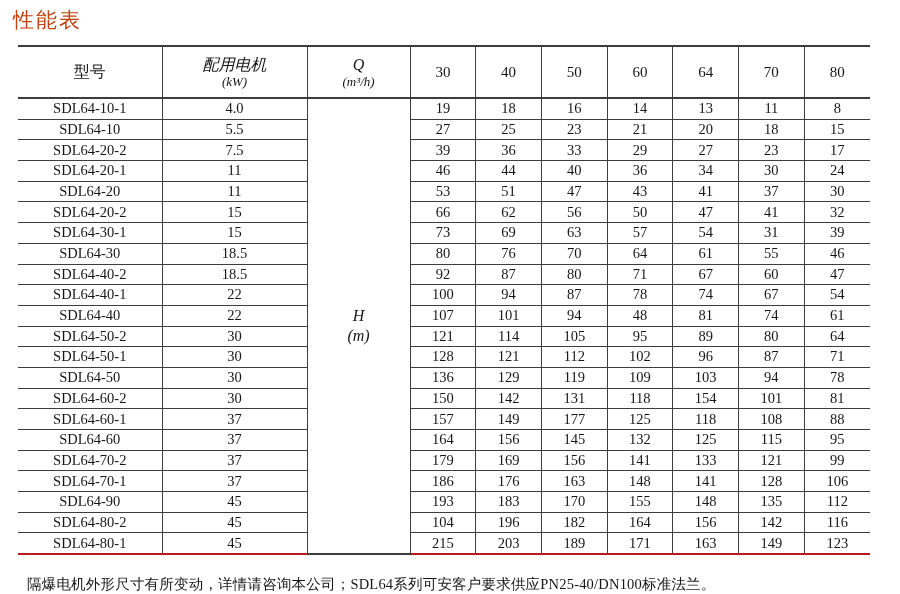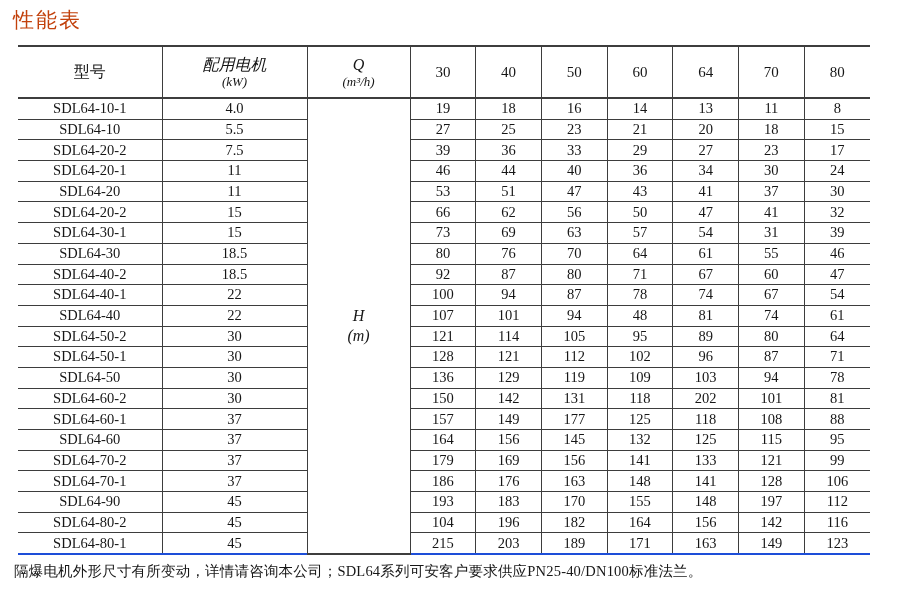--- a/index.html
+++ b/index.html
@@ -53,32 +53,32 @@
     font-size: 16px;
     line-height: 1.2;
   }
   .perf-table thead th .l2 { font-size: 13px; }
   .perf-table thead th.c-flow { font-size: 15px; }
   .perf-table tbody td {
     height: 19.7px;
     font-size: 14.5px;
     line-height: 1.05;
   }
-  .perf-table tbody tr:last-child td { border-bottom: 2px solid #1d4ed8; }
+  .perf-table tbody tr:last-child td { border-bottom: 2px solid #b91c1c; }
   .perf-table td.c-h {
     border-bottom: 2px solid #3d3d3d;
     font-size: 16px;
     line-height: 1.25;
   }
   .two-line span { display: block; font-style: italic; }
   .footnote {
     position: absolute;
     left: 10px;
     top: 558px;
-    margin: 4px;
+    margin: 17px;
     font-size: 14.5px;
     color: #161616;
     letter-spacing: 0.2px;
     white-space: nowrap;
   }
 </style>
 </head>
 <body>
 
 <div class="page">
@@ -277,21 +277,21 @@
           <td class="c-num">94</td>
           <td class="c-num">78</td>
         </tr>
         <tr>
           <td class="c-model">SDL64-60-2</td>
           <td class="c-power">30</td>
           <td class="c-num">150</td>
           <td class="c-num">142</td>
           <td class="c-num">131</td>
           <td class="c-num">118</td>
-          <td class="c-num">202</td>
+          <td class="c-num">154</td>
           <td class="c-num">101</td>
           <td class="c-num">81</td>
         </tr>
         <tr>
           <td class="c-model">SDL64-60-1</td>
           <td class="c-power">37</td>
           <td class="c-num">157</td>
           <td class="c-num">149</td>
           <td class="c-num">177</td>
           <td class="c-num">125</td>
@@ -333,21 +333,21 @@
           <td class="c-num">106</td>
         </tr>
         <tr>
           <td class="c-model">SDL64-90</td>
           <td class="c-power">45</td>
           <td class="c-num">193</td>
           <td class="c-num">183</td>
           <td class="c-num">170</td>
           <td class="c-num">155</td>
           <td class="c-num">148</td>
-          <td class="c-num">197</td>
+          <td class="c-num">135</td>
           <td class="c-num">112</td>
         </tr>
         <tr>
           <td class="c-model">SDL64-80-2</td>
           <td class="c-power">45</td>
           <td class="c-num">104</td>
           <td class="c-num">196</td>
           <td class="c-num">182</td>
           <td class="c-num">164</td>
           <td class="c-num">156</td>

